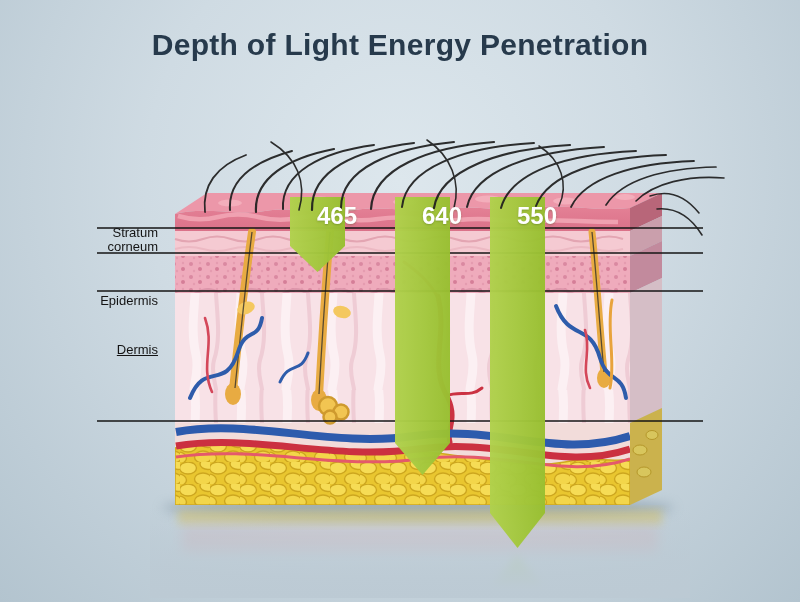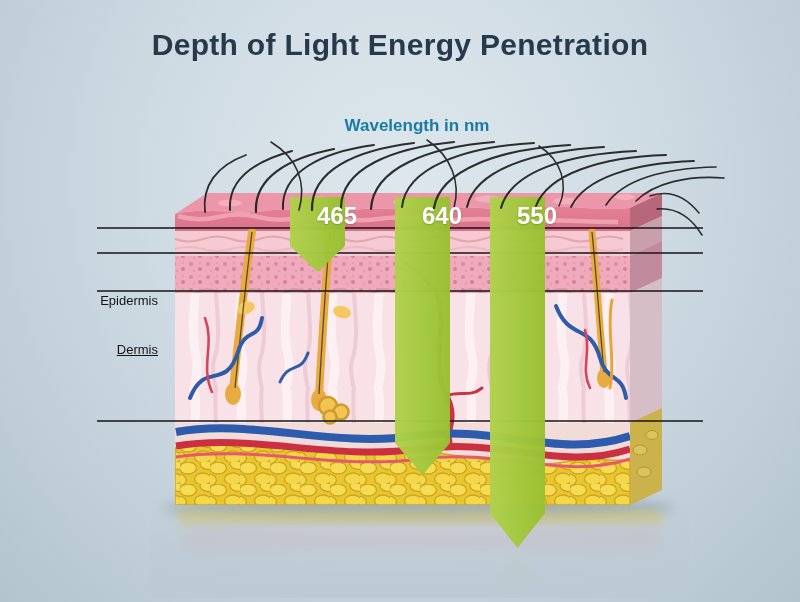--- a/index.html
+++ b/index.html
@@ -189,21 +189,22 @@
       <path d="M636,201 C654,183 688,175 724,178" stroke-width="1.6"></path>
       <path d="M299,210 C307,182 297,158 271,142" stroke-width="1.6"></path>
       <path d="M454,208 C461,182 451,156 427,140" stroke-width="1.6"></path>
       <path d="M559,206 C569,184 561,160 539,146" stroke-width="1.5"></path>
       <path d="M650,196 C670,189 686,197 699,213" stroke-width="1.6"></path>
       <path d="M657,209 C678,207 692,219 702,235" stroke-width="1.6"></path>
     </g>
   </svg>
 
   <h1 class="title">Depth of Light Energy Penetration</h1>
-  <div class="subtitle">Wavelength in nm</div>
 
   <div class="wl-label" style="left:277px;">465</div>
   <div class="wl-label" style="left:382px;">640</div>
   <div class="wl-label" style="left:477px;">550</div>
 
+  <div class="layer-label" style="top:226px;">Stratum
+corneum</div>
   <div class="layer-label" style="top:268px;margin-top:26px;">Epidermis</div>
   <div class="layer-label" style="top:343px;text-decoration:underline;">Dermis</div>
 </div>
 
 </body></html>

